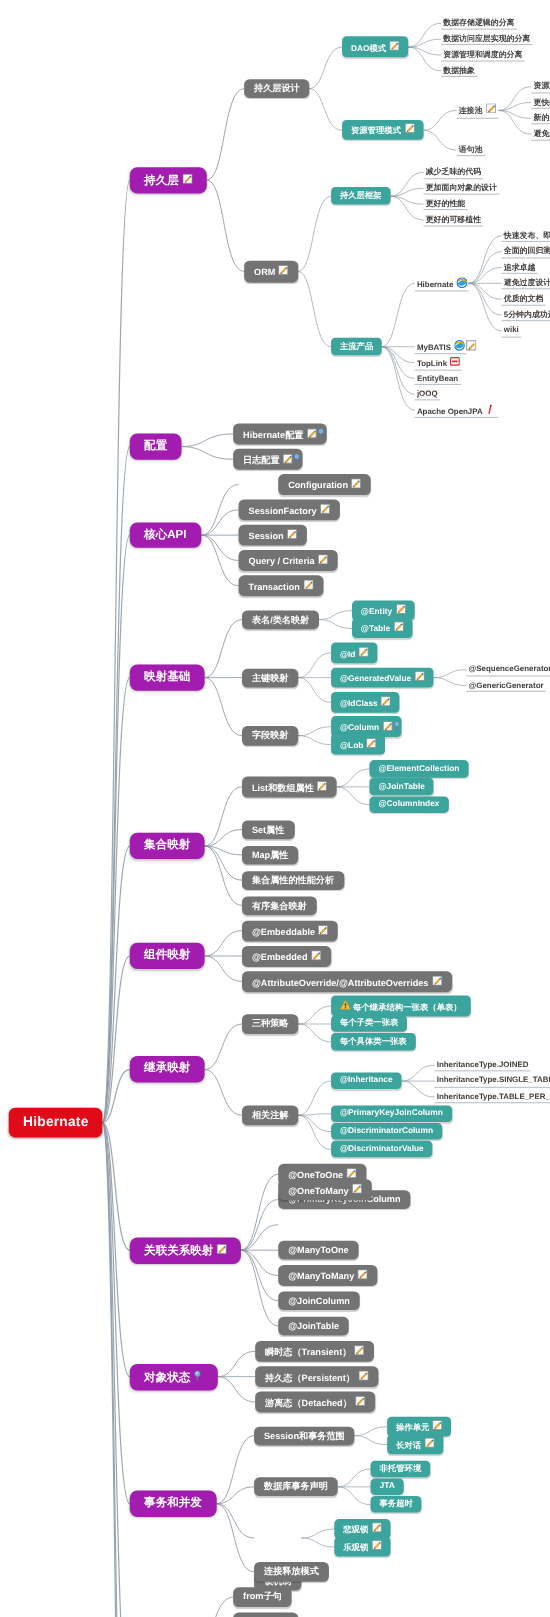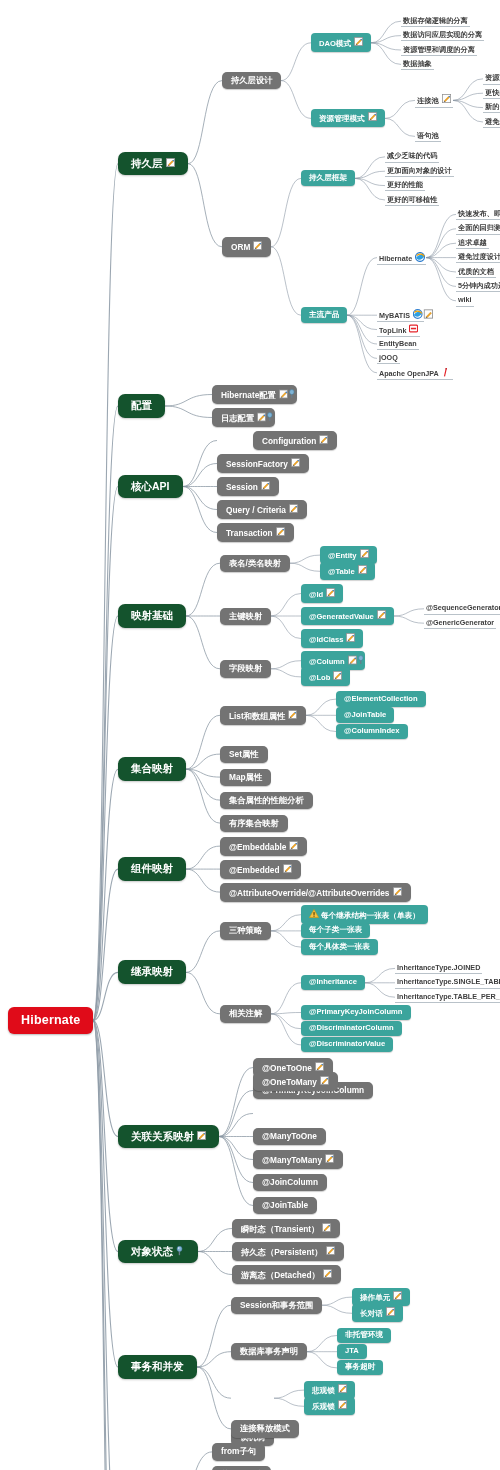--- a/index.html
+++ b/index.html
@@ -34,21 +34,21 @@
     color: #ffffff;
     font-weight: bold;
     font-size: 12.5px;
     padding: 7px 13px 8px;
     border-radius: 6px;
     box-shadow: 0 1px 2px rgba(0,0,0,.28);
     letter-spacing: .2px;
   }
   
   .n-l1 .box {
-    background: #14532d;
+    background: #a21caf;
     color: #ffffff;
     font-weight: bold;
     font-size: 10.5px;
     padding: 6px 13px 7px;
     border-radius: 7px;
     box-shadow: 0 1px 2px rgba(0,0,0,.22);
   }
   
   .n-l2 .box {
     background: #737373;

